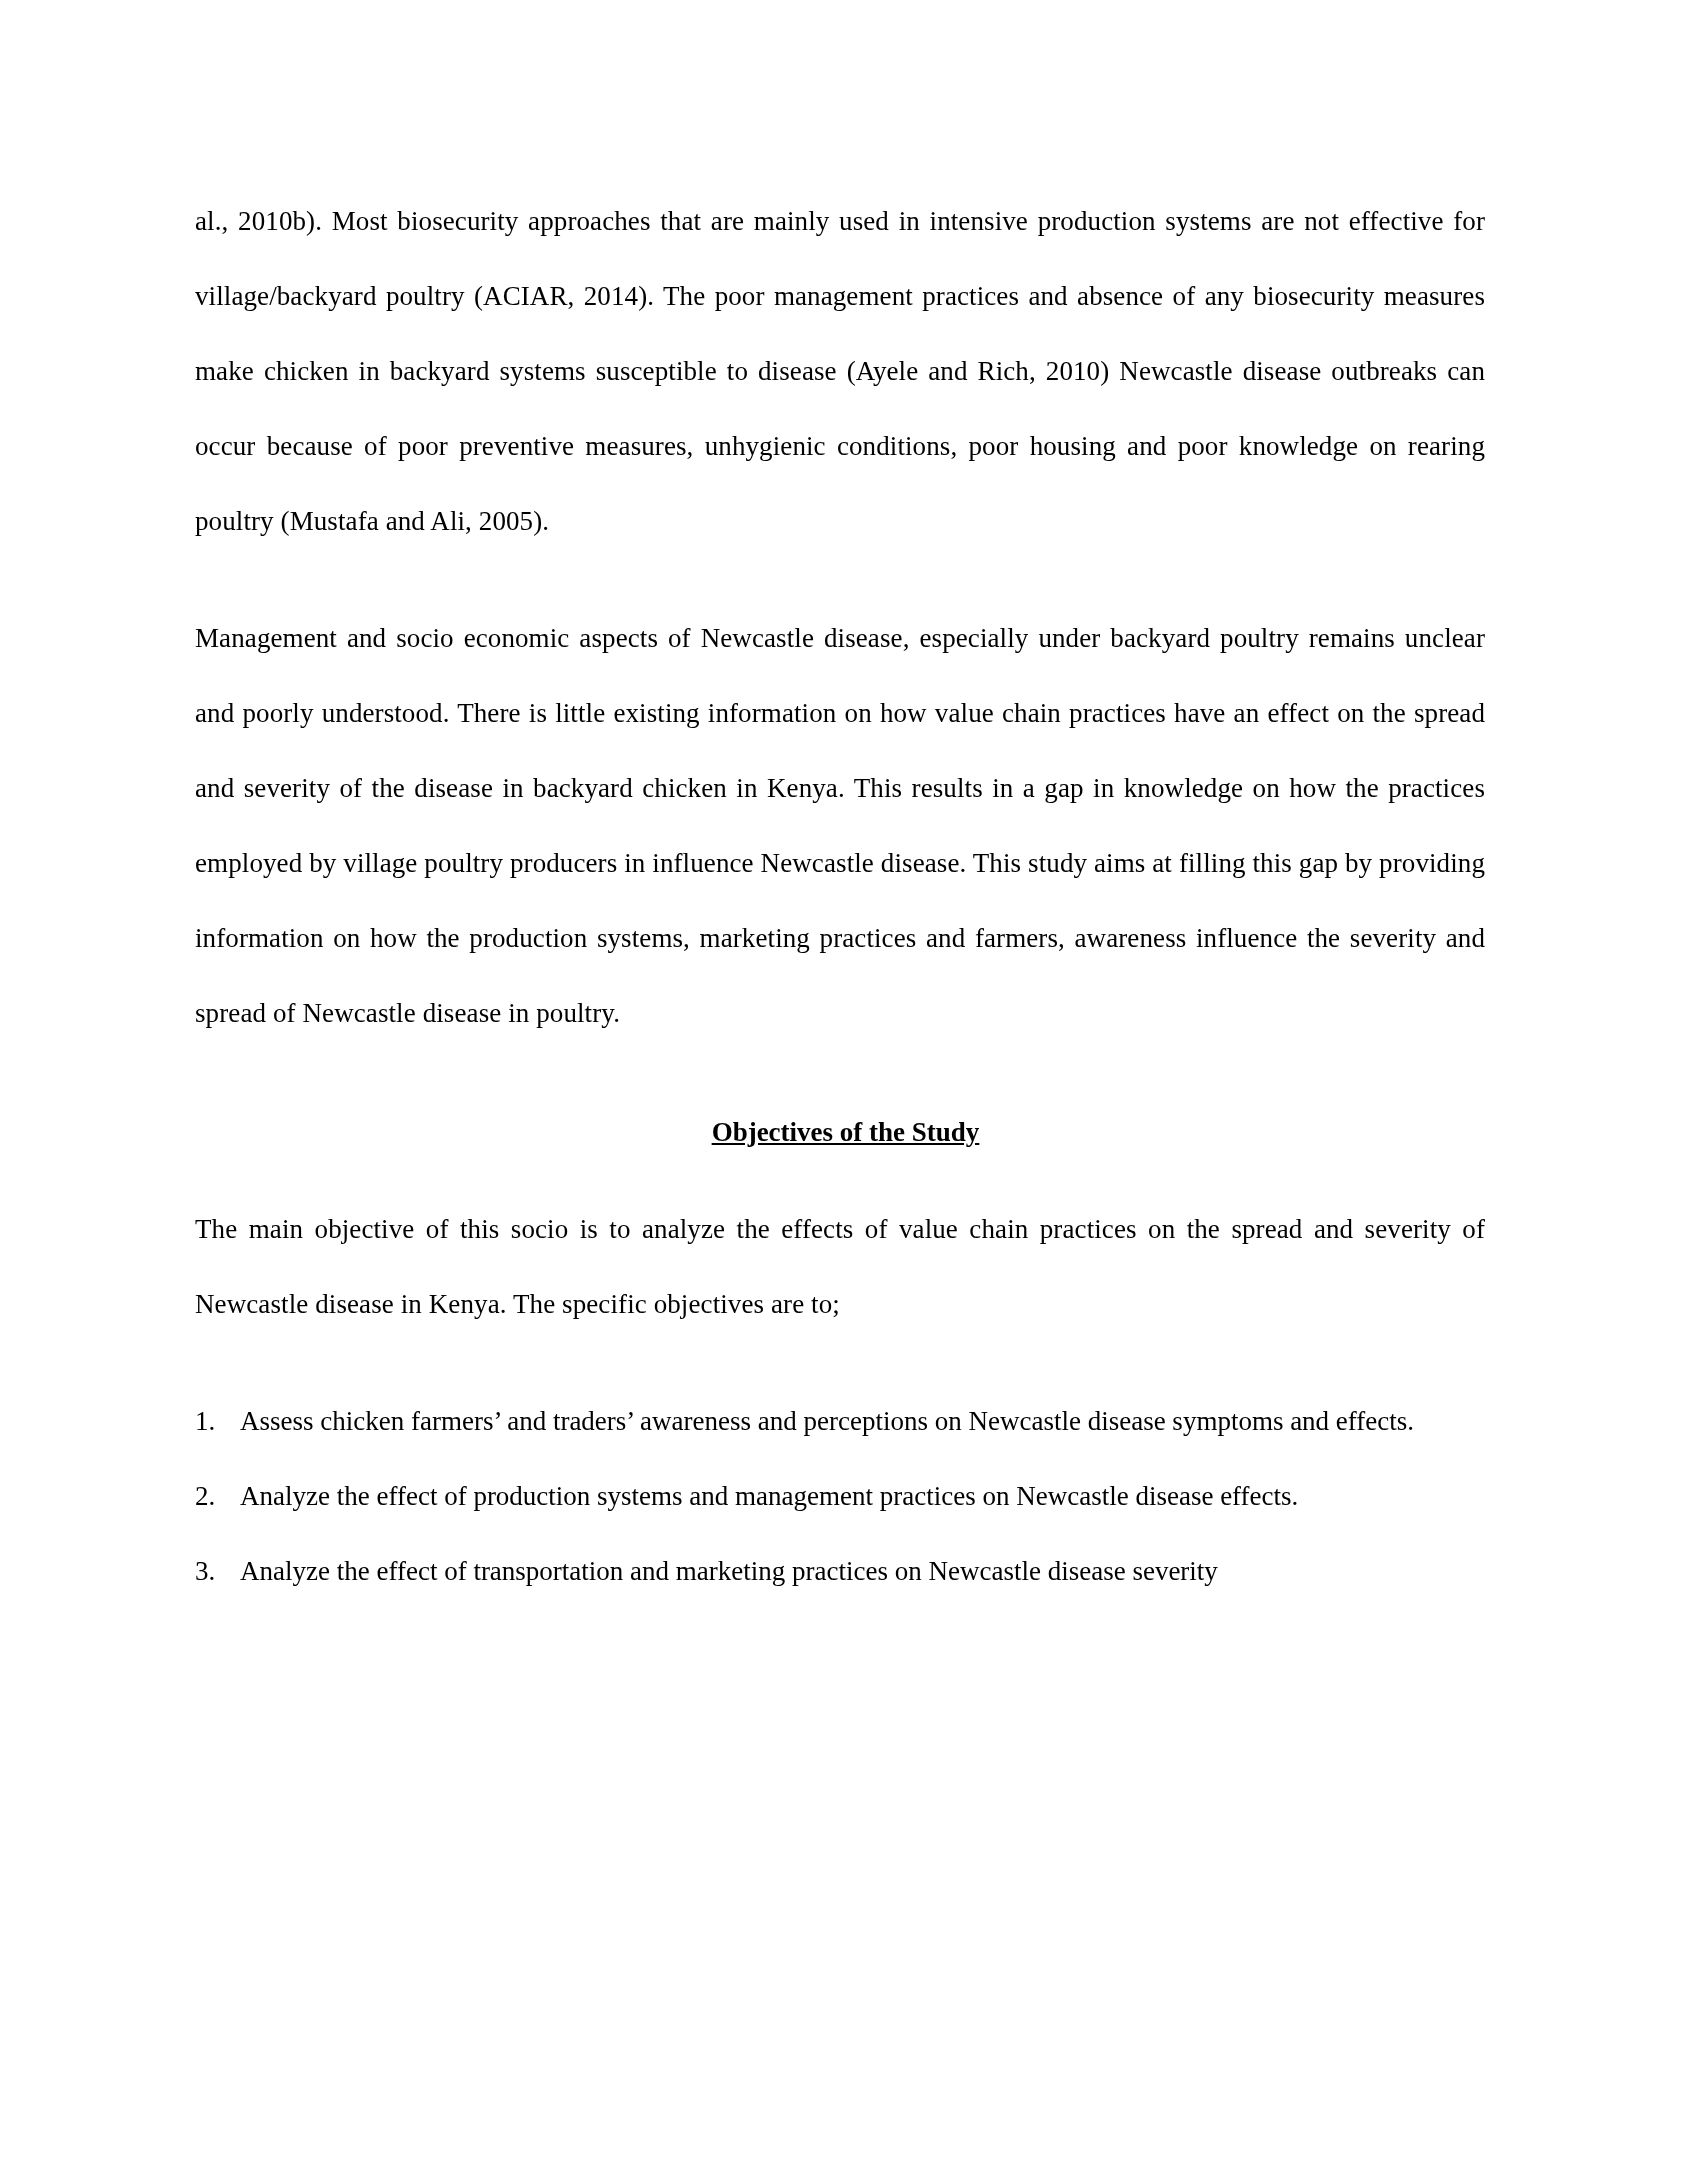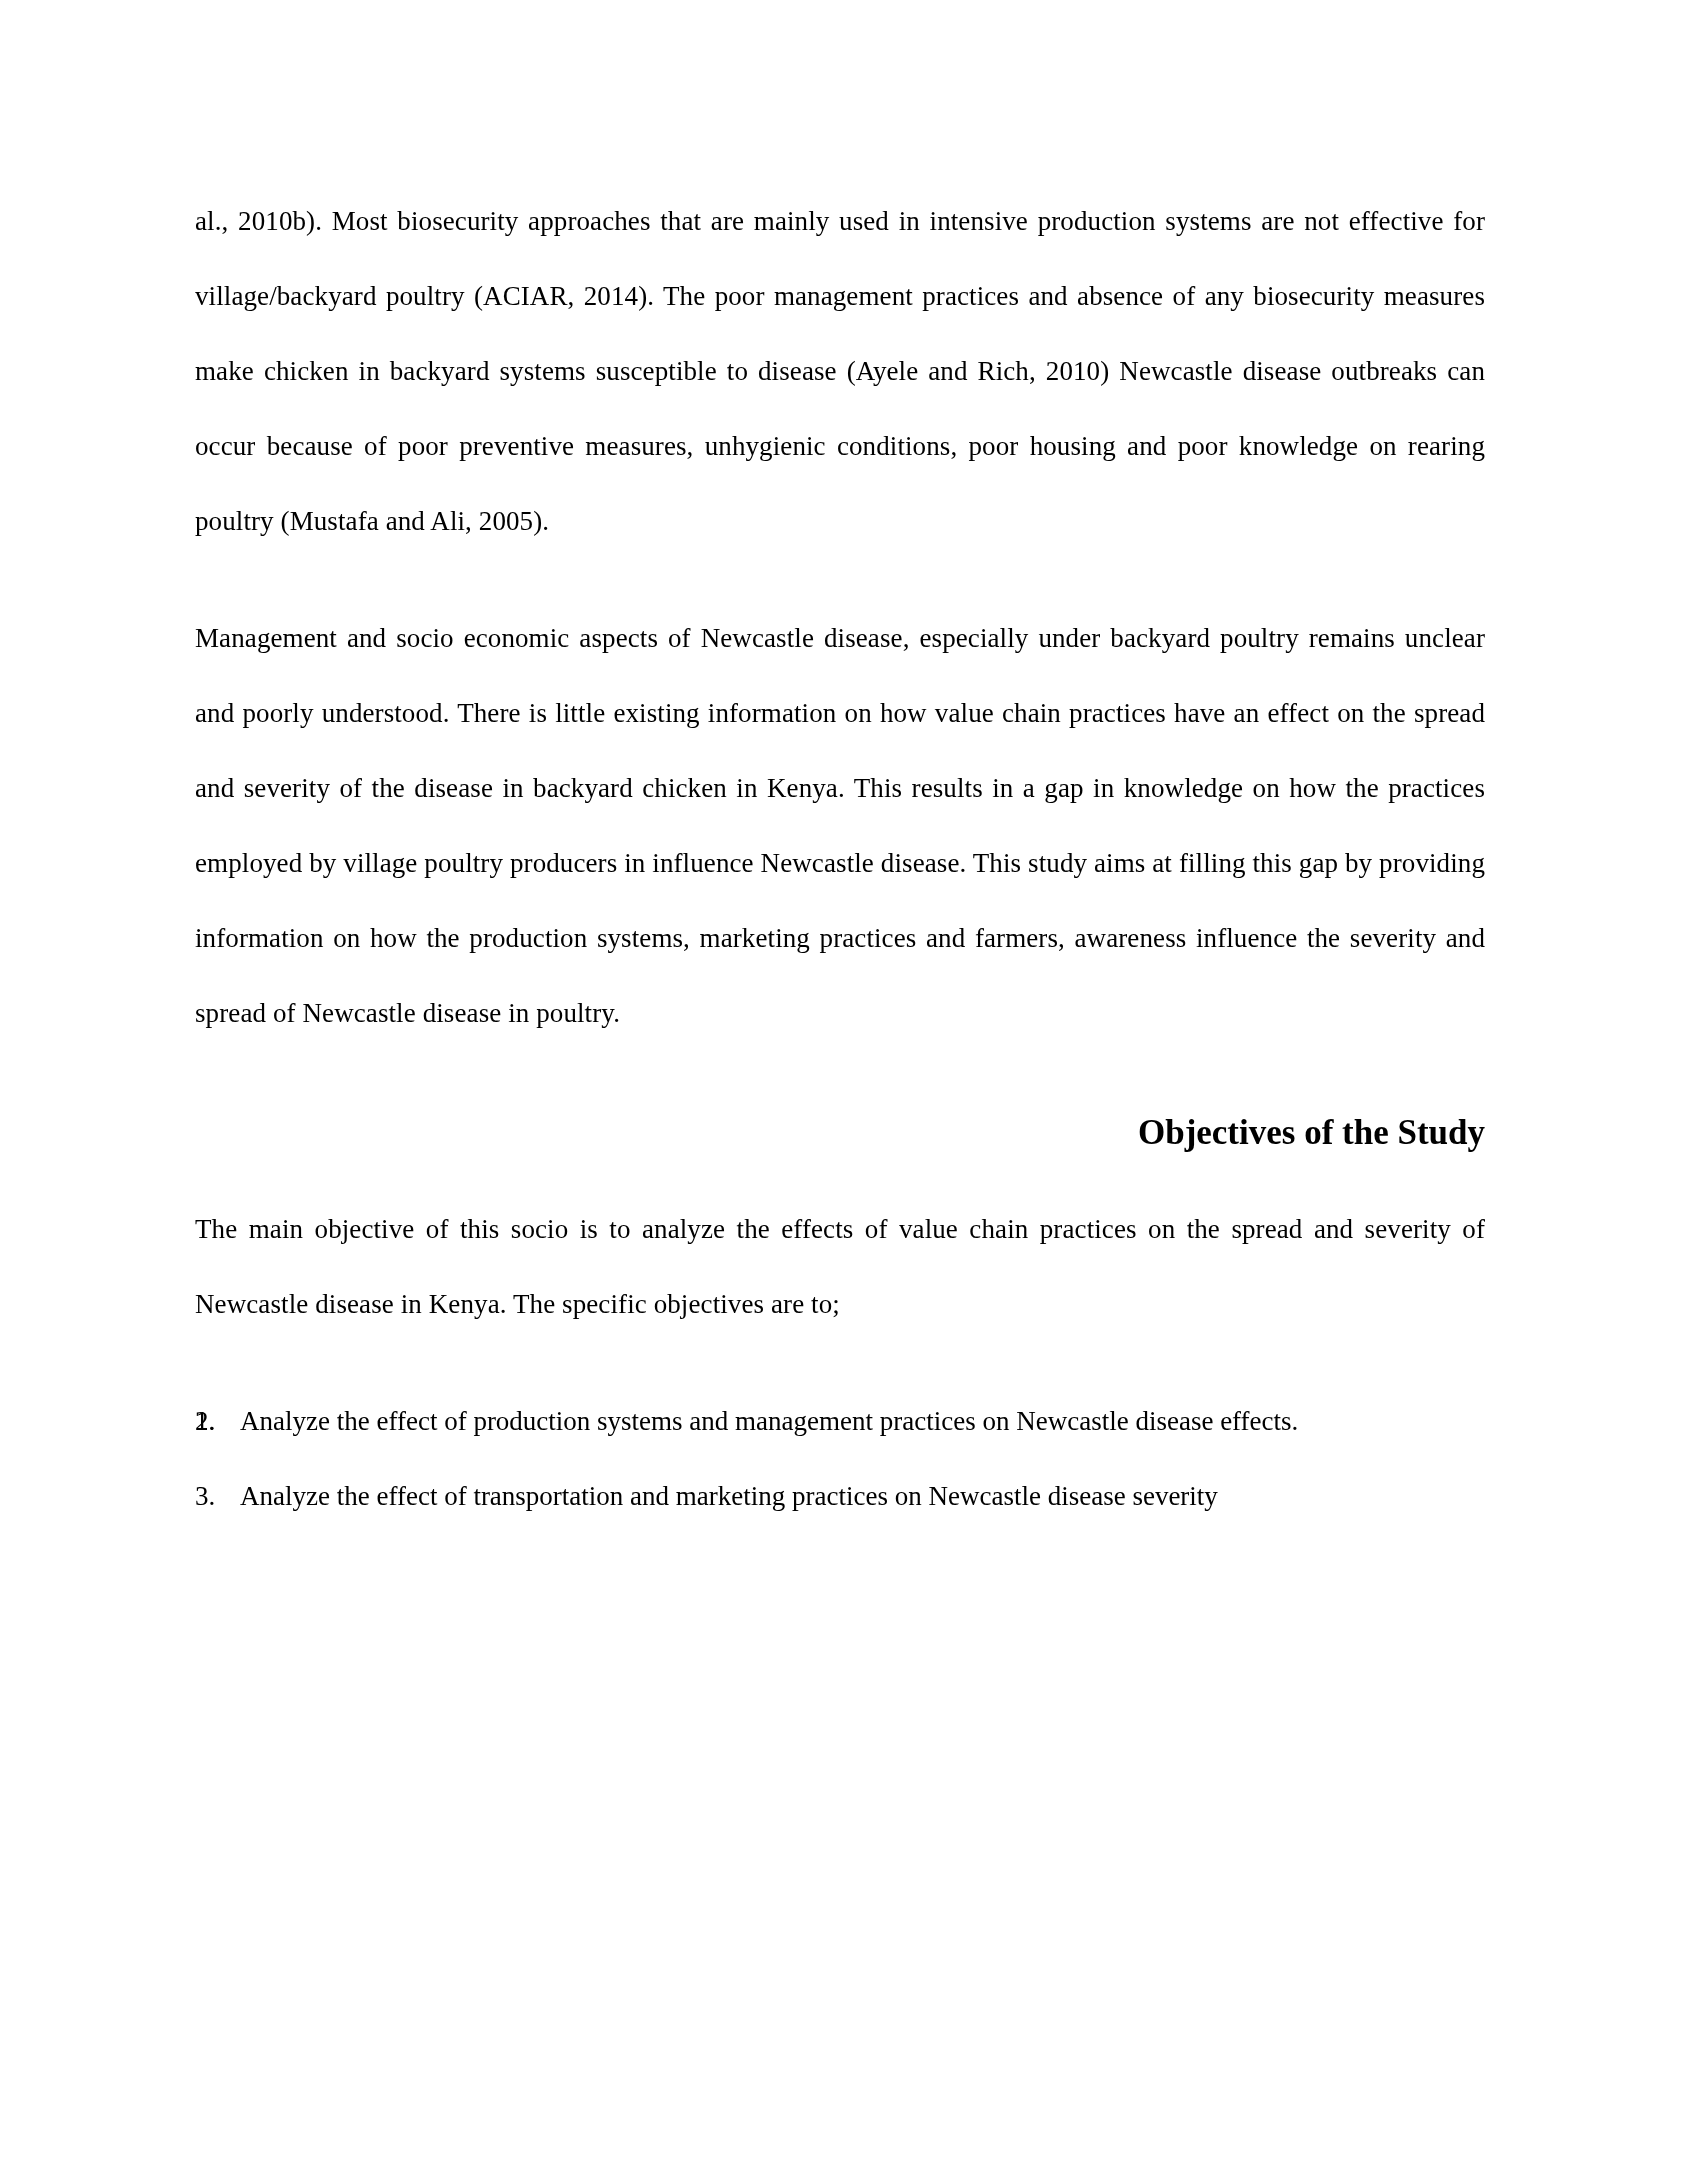--- a/index.html
+++ b/index.html
@@ -33,24 +33,25 @@
     text-justify: inter-word;
     hyphens: none;
     letter-spacing: 0.1px;
   }
   p.body-para.last-of-block {
     margin-bottom: 44px;
   }
   h2.section-heading {
     margin: 0 0 22px 0;
     padding-left: 11px;
-    font-size: 35px;
+    font-size: 27px;
     line-height: 75px;
     font-weight: bold;
-    text-align: right;
+    text-align: center;
+    text-decoration: underline;
   }
   ol.objectives {
     margin: 0;
     padding: 0;
     list-style: none;
     counter-reset: objitem;
   }
   ol.objectives > li {
     position: relative;
     margin: 0 0 0 0;
@@ -82,21 +83,21 @@
     <p class="body-para">al., 2010b). Most biosecurity approaches that are mainly used in intensive production systems are not effective for village/backyard poultry (ACIAR, 2014).  The poor management practices and absence of any biosecurity measures make chicken in backyard systems susceptible to disease (Ayele and Rich, 2010) Newcastle disease outbreaks can occur because of poor preventive measures, unhygienic conditions, poor housing and poor knowledge on rearing poultry (Mustafa and Ali, 2005).</p>
 
     <p class="body-para last-of-block">Management and socio economic aspects of Newcastle disease, especially under backyard poultry remains unclear and poorly understood. There is little existing information on how value chain practices have an effect on the spread and severity of the disease in backyard chicken in Kenya. This results in a gap in knowledge on how the practices employed by village poultry producers in influence Newcastle disease. This study aims at filling this gap by providing information on how the production systems, marketing practices and farmers, awareness influence the severity and spread of Newcastle disease in poultry.</p>
 
     <h2 class="section-heading"> Objectives of the Study</h2>
 
     <p class="body-para">The main objective of this socio is to analyze the effects of value chain practices on the spread and severity of Newcastle disease in Kenya. The specific objectives are to;</p>
 
     <ol class="objectives">
       <li>
-        <span class="marker">1.</span>
+        <span class="marker">1.</span><span>Assess chicken farmers’ and traders’ awareness and perceptions on Newcastle disease symptoms and effects.</span>
       </li>
       <li>
         <span class="marker">2.</span><span>Analyze the effect of production systems and management practices on Newcastle disease effects.</span>
       </li>
       <li class="no-justify">
         <span class="marker">3.</span><span>Analyze the effect of transportation and marketing practices on Newcastle disease severity</span>
       </li>
     </ol>
 
   </div>

